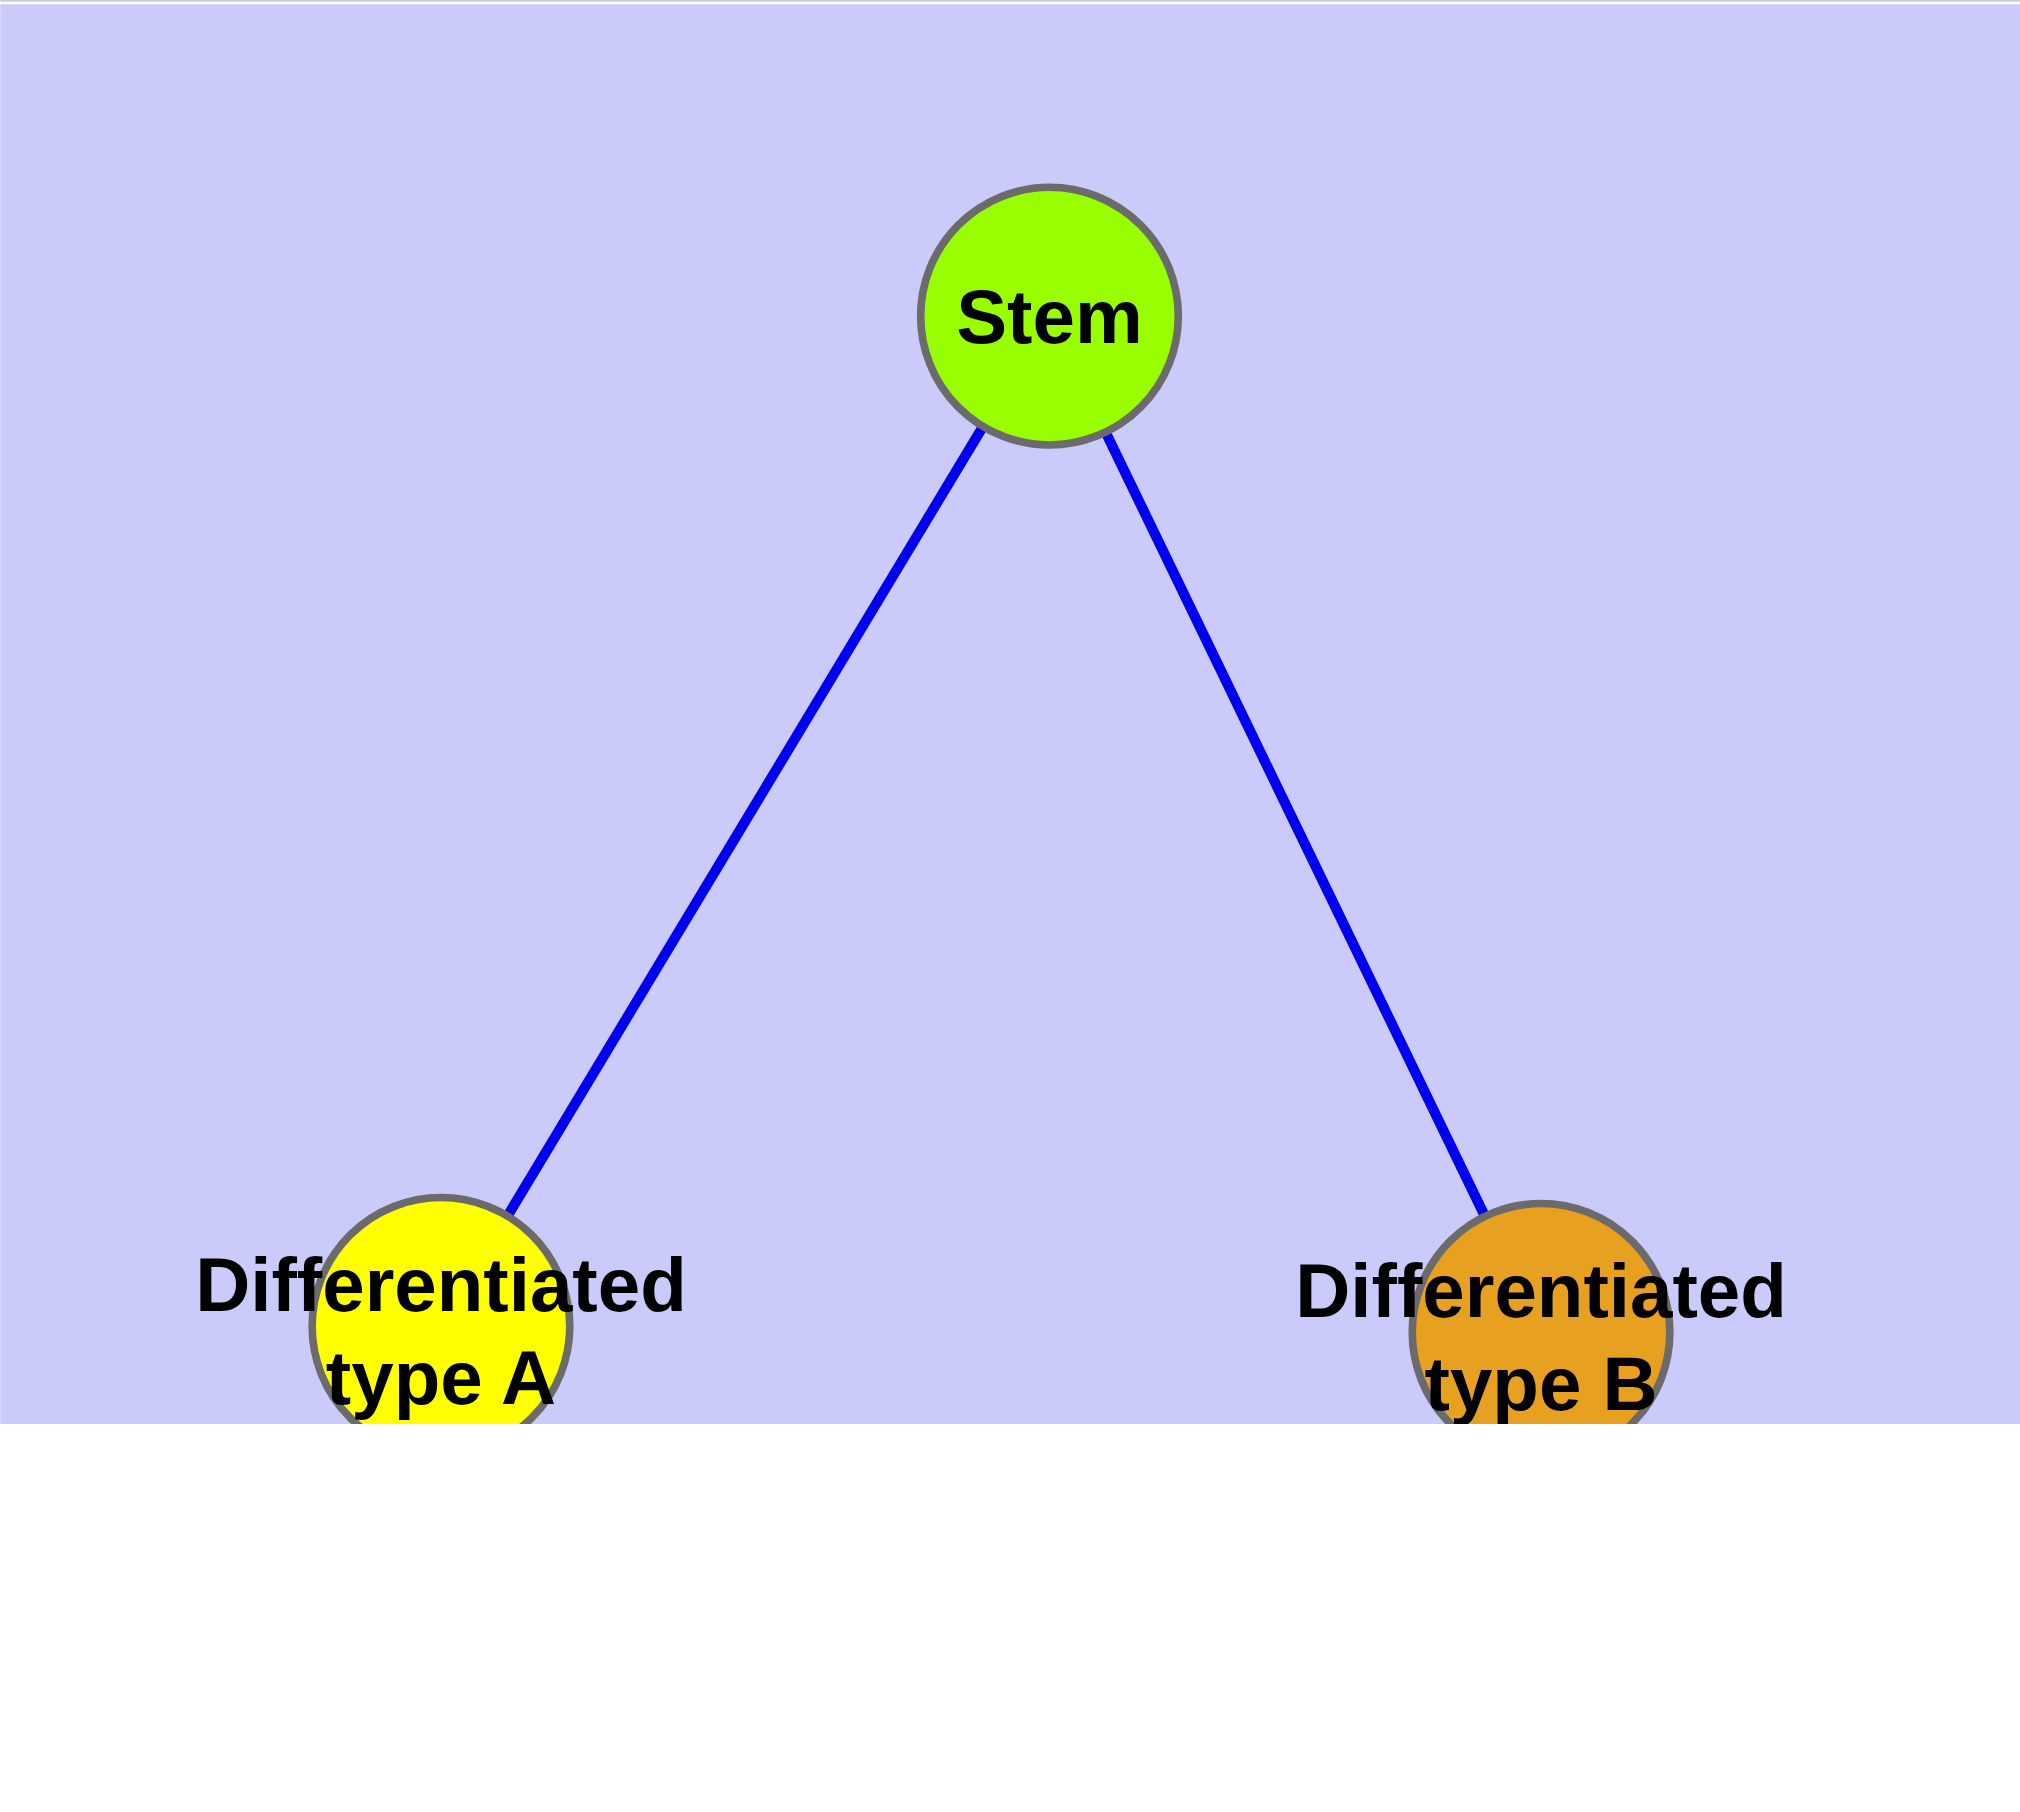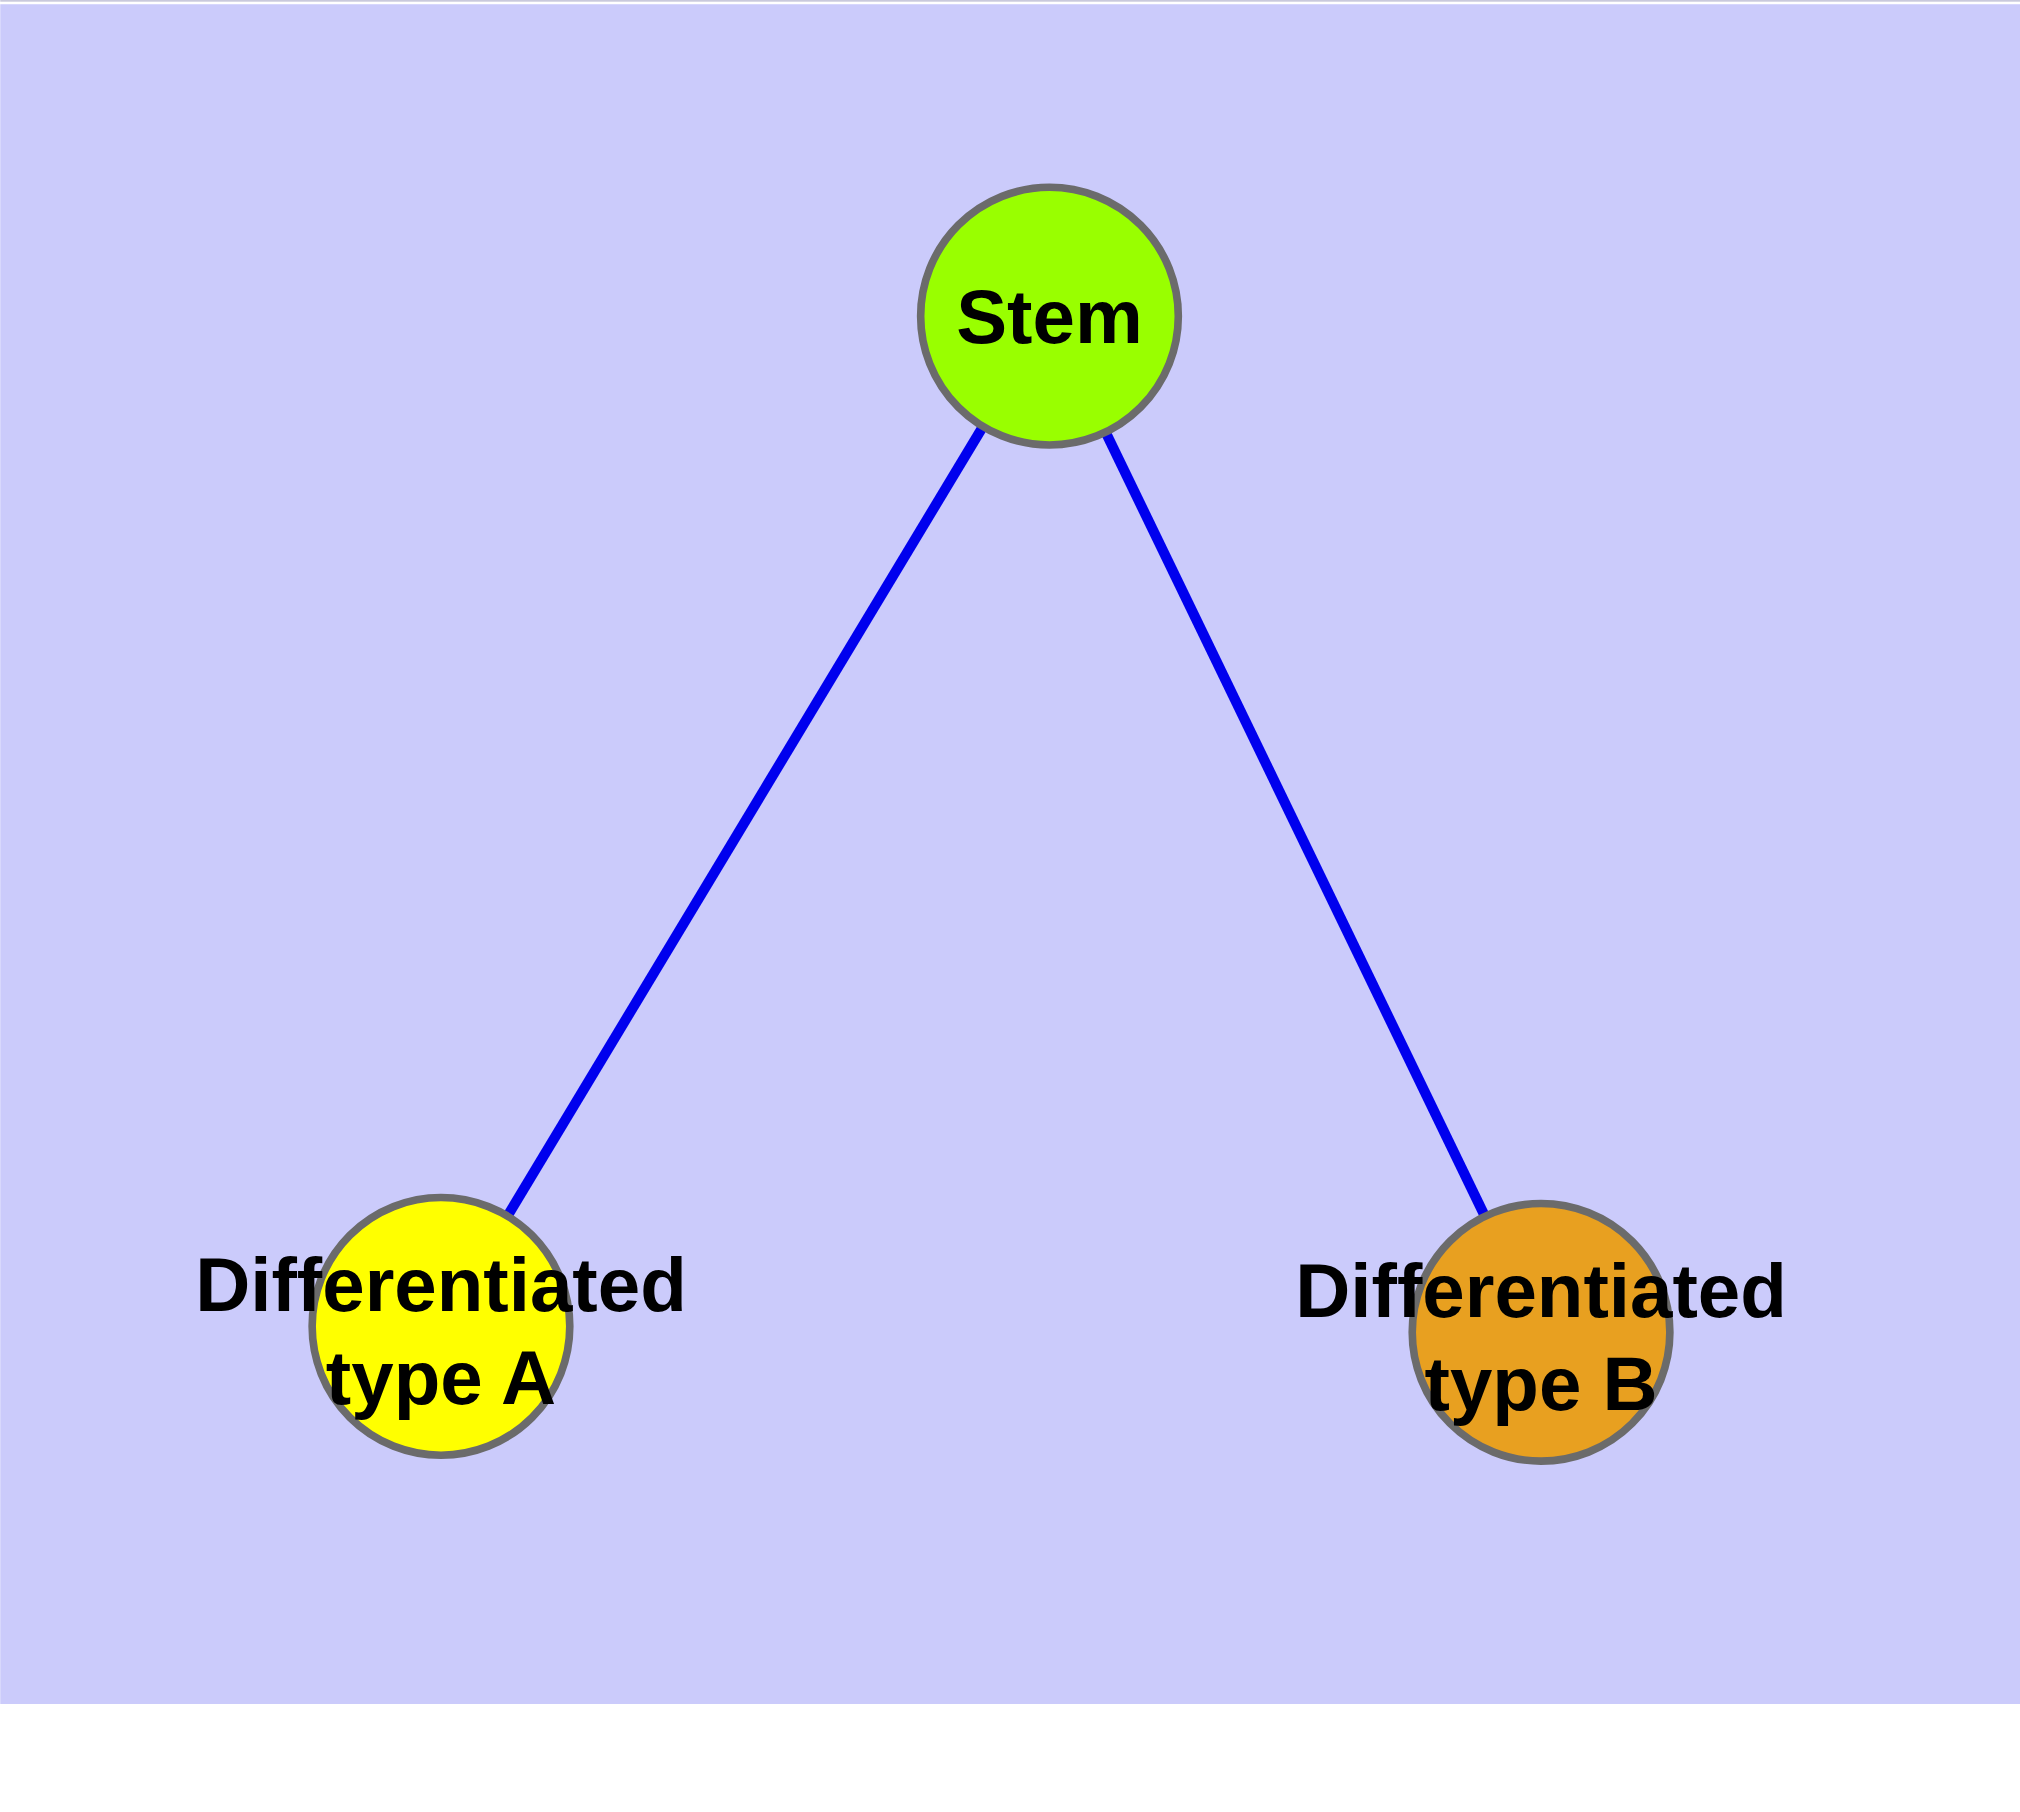--- a/index.html
+++ b/index.html
@@ -1,19 +1,19 @@
 <!DOCTYPE html>
 <html style="font-size:13.6px"><head>
 <meta charset="utf-8">
 <style>
   html, body { margin: 0; padding: 0; background: #ffffff; }
   .canvas {
     position: relative;
     width: 2021px;
-    height: 1704px;
+    height: 1424px;
     background: #ffffff;
     overflow: hidden;
     text-decoration: underline;
   }
   svg { display: block; width: 2021px; height: 1812px; }
   .edge {
     stroke-width: 12px;
     stroke-linecap: butt;
   }
   .node {

